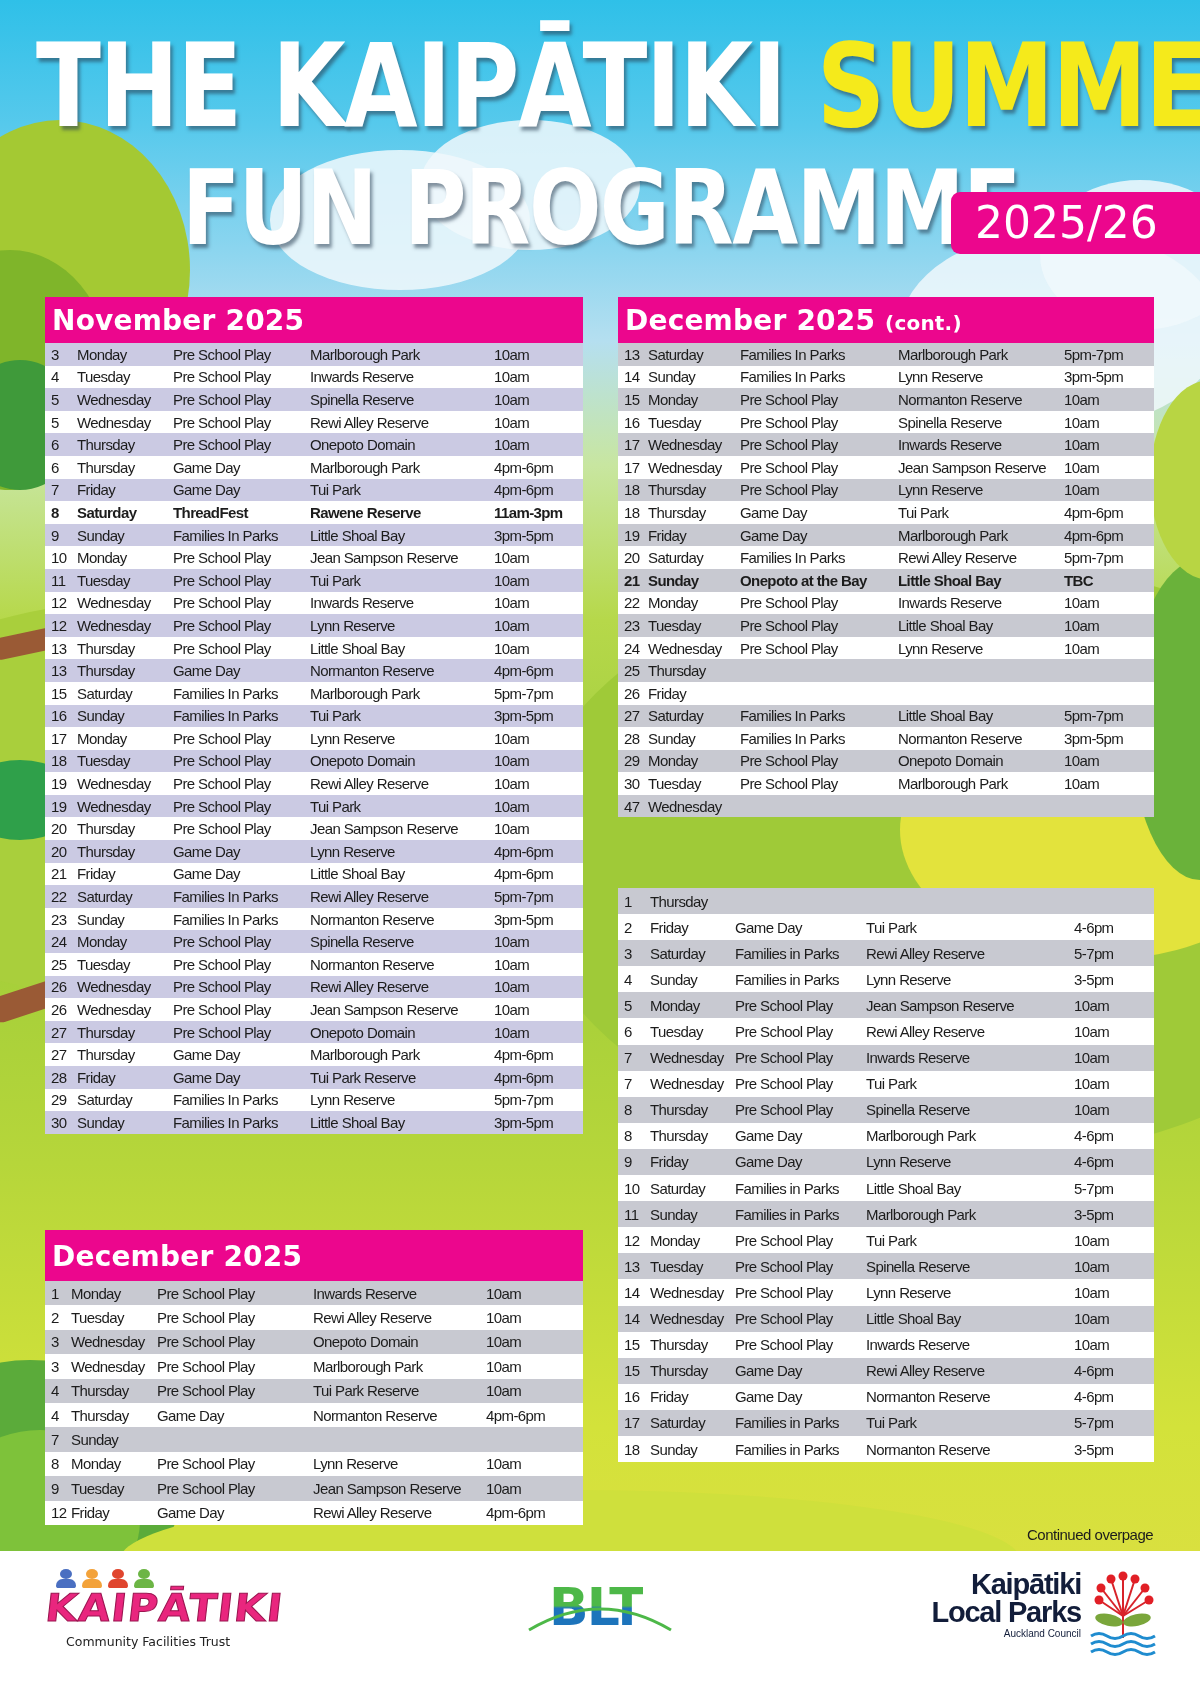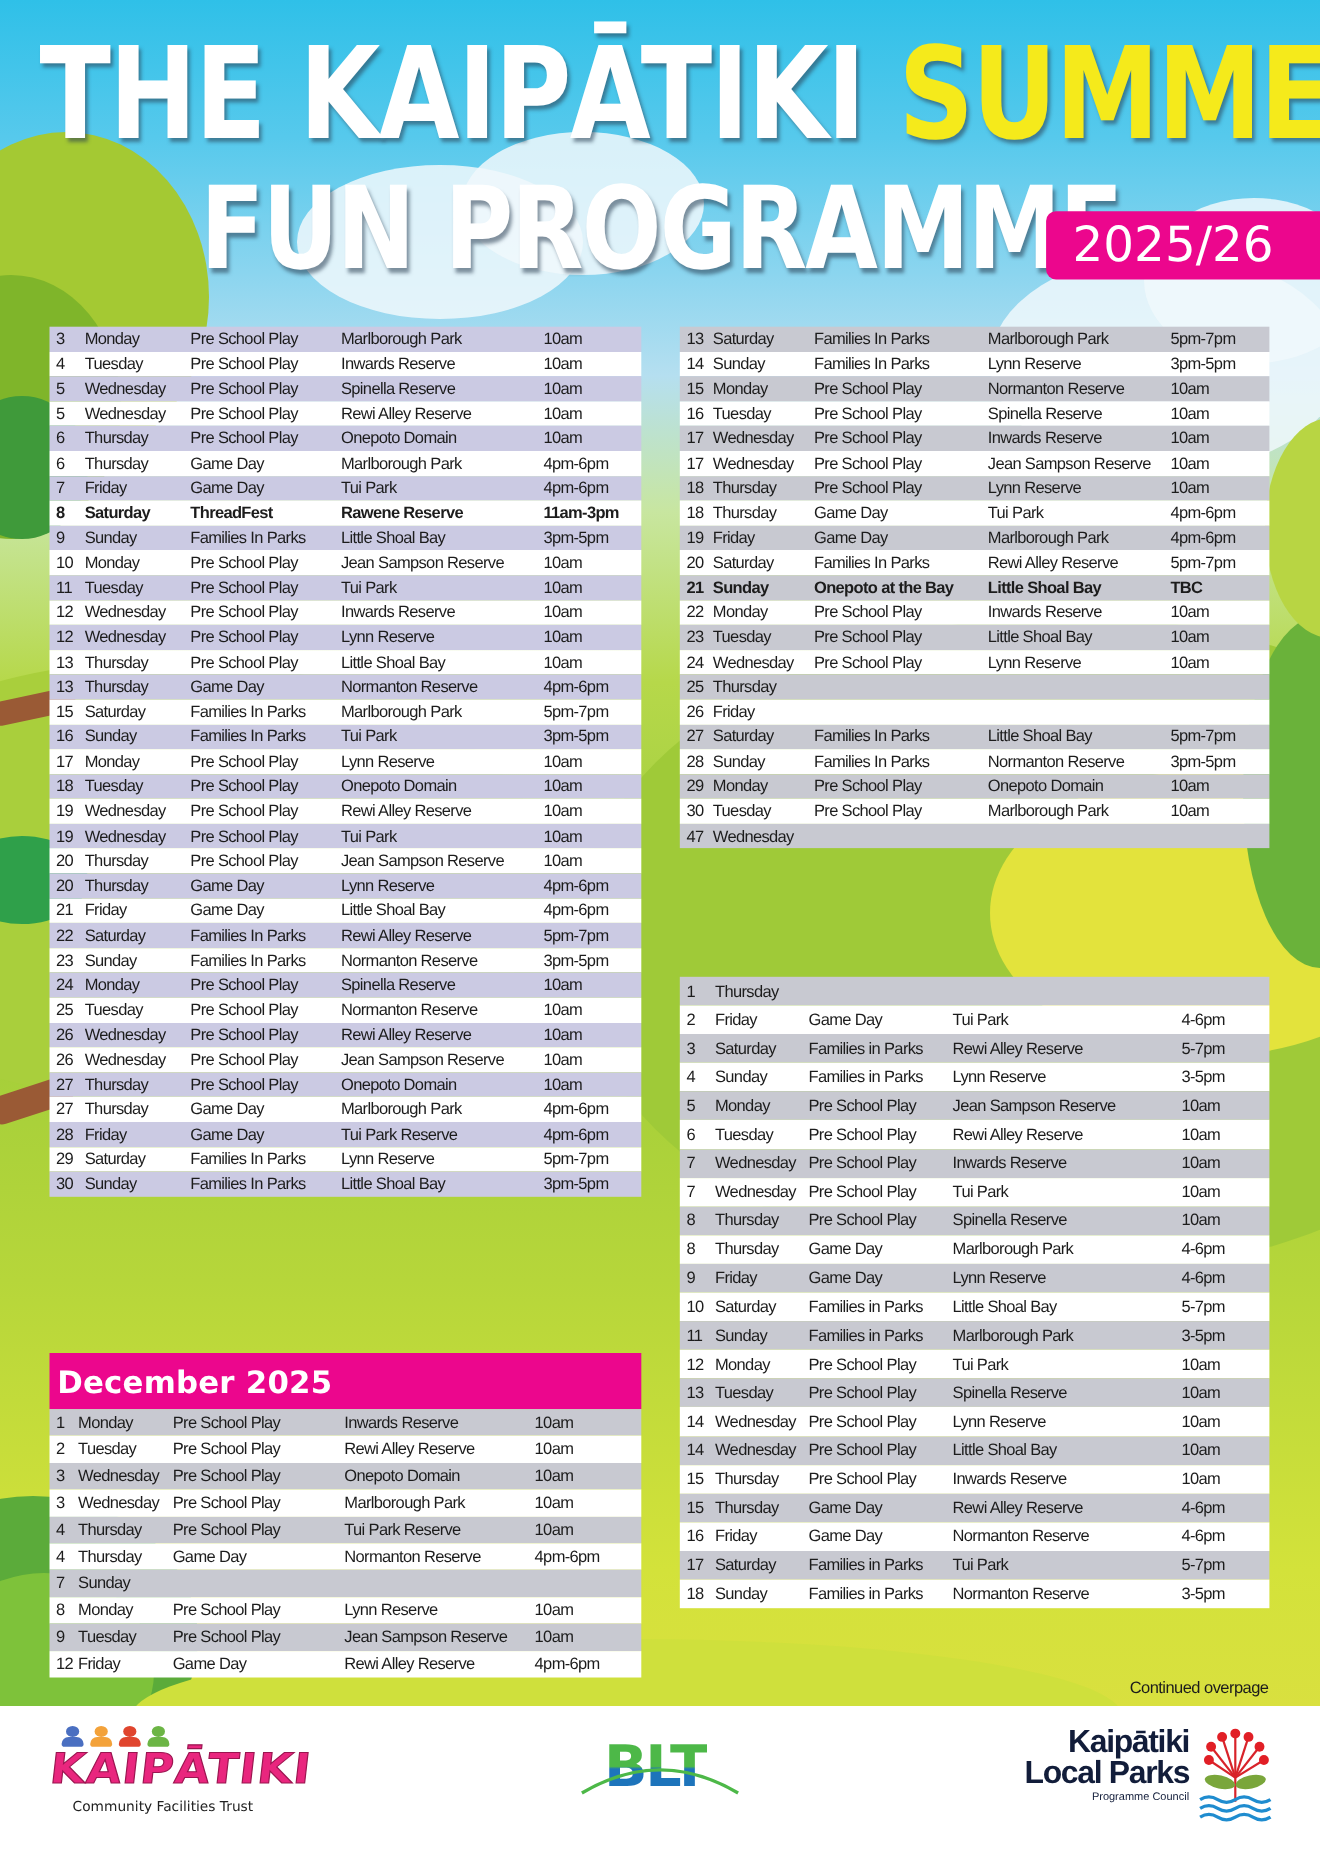--- a/index.html
+++ b/index.html
@@ -160,20 +160,21 @@
   <div class="hill" style="left:120px;top:1490px;width:900px;height:140px;background:#cfe03c;"></div>
 </div>
 
 <div class="title">
   <div class="title-line1"><span>The Kaipātiki </span><span class="summer">Summer</span></div>
   <div class="title-line2">Fun Programme</div>
 </div>
 <div class="year-badge">2025/26</div>
 
 <div class="month nov" id="nov">
+  <div class="month-header">November 2025</div>
   <div class="rows">
       <div class="row">
         <span class="c-day">3</span>
         <span class="c-wd">Monday</span>
         <span class="c-act">Pre School Play</span>
         <span class="c-loc">Marlborough Park</span>
         <span class="c-time">10am</span>
       </div>
       <div class="row">
         <span class="c-day">4</span>
@@ -486,20 +487,21 @@
         <span class="c-day">12</span>
         <span class="c-wd">Friday</span>
         <span class="c-act">Game Day</span>
         <span class="c-loc">Rewi Alley Reserve</span>
         <span class="c-time">4pm-6pm</span>
       </div>
     </div>
 </div>
 
 <div class="month grey" id="decc">
+  <div class="month-header"><span>December 2025</span> <span class="cont">(cont.)</span></div>
   <div class="rows">
       <div class="row">
         <span class="c-day">13</span>
         <span class="c-wd">Saturday</span>
         <span class="c-act">Families In Parks</span>
         <span class="c-loc">Marlborough Park</span>
         <span class="c-time">5pm-7pm</span>
       </div>
       <div class="row">
         <span class="c-day">14</span>
@@ -835,21 +837,21 @@
   <svg class="blt-arc" width="150" height="58" viewBox="0 0 150 58">
     <path d="M4 52 Q75 10 146 52" fill="none" stroke="#4db848" stroke-width="3"></path>
   </svg>
 </div>
 
 <div class="klb-logo">
   <div class="klb-name">
     <div>Kaipātiki</div>
     <div>Local Parks</div>
   </div>
-  <div class="klb-sub">Programme Council</div>
+  <div class="klb-sub">Auckland Council</div>
   <svg class="klb-emblem" width="72" height="90" viewBox="0 0 72 90">
     <g stroke="#d8232a" stroke-width="2" fill="none">
       <line x1="36" y1="46" x2="36" y2="68"></line>
       <line x1="36" y1="46" x2="12" y2="30"></line>
       <line x1="36" y1="46" x2="14" y2="18"></line>
       <line x1="36" y1="46" x2="24" y2="9"></line>
       <line x1="36" y1="46" x2="36" y2="6"></line>
       <line x1="36" y1="46" x2="48" y2="9"></line>
       <line x1="36" y1="46" x2="58" y2="18"></line>
       <line x1="36" y1="46" x2="62" y2="30"></line>

